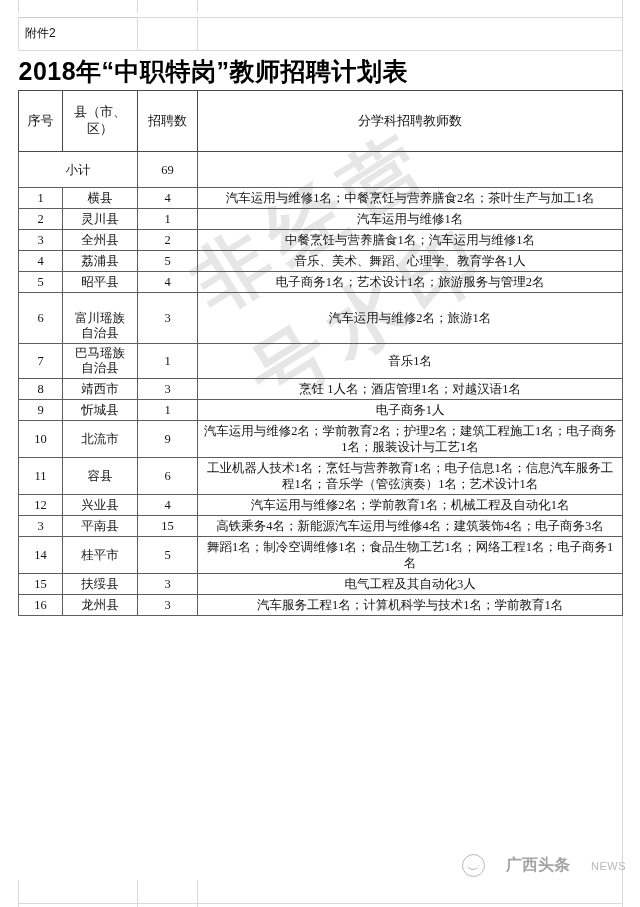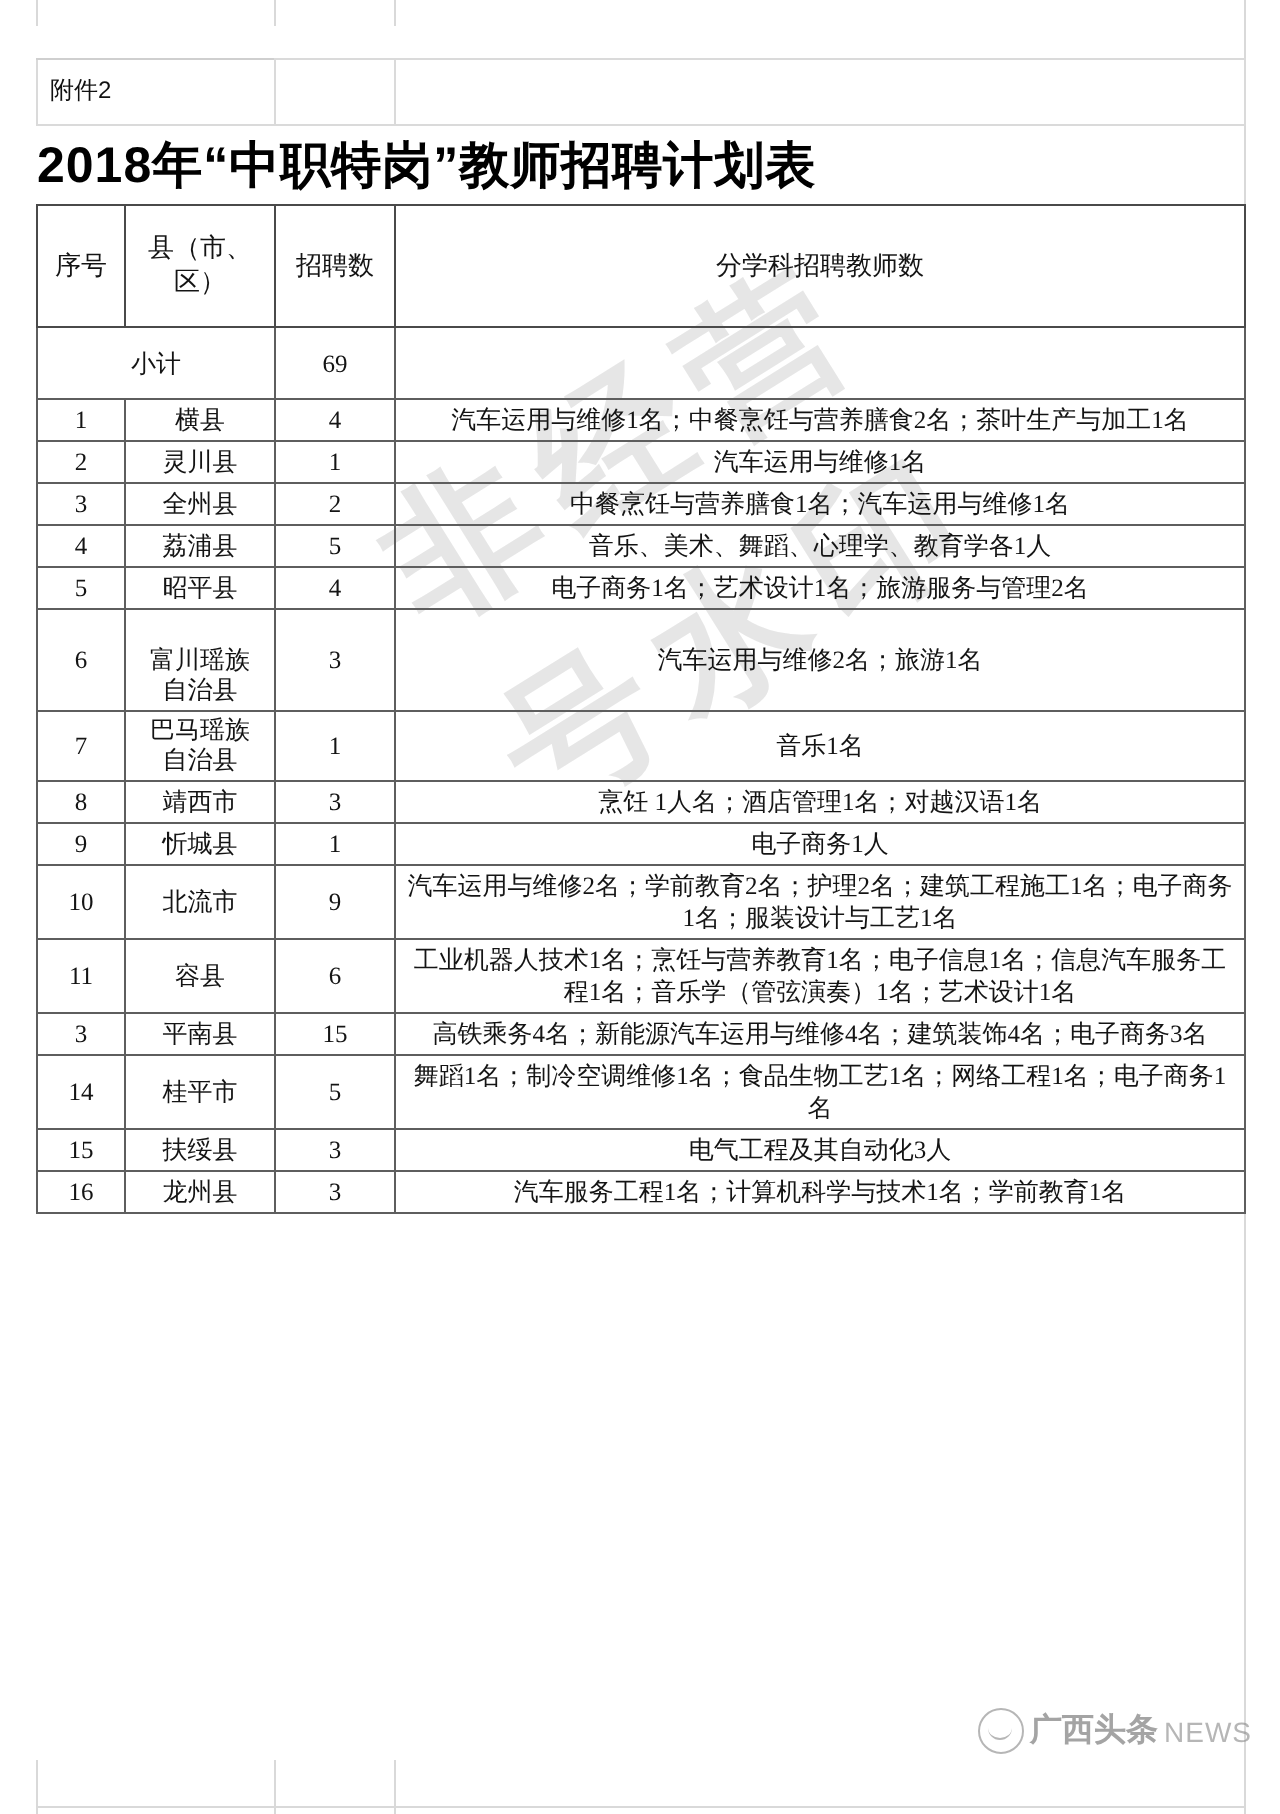--- a/index.html
+++ b/index.html
@@ -49,21 +49,21 @@
     line-height: 1.45;
     white-space: nowrap;
     text-align: center;
     opacity: .85;
   }
 
   
   #tablewrap {
     position: absolute;
     left: 18px;
-    top: 29px;
+    top: 17px;
     width: 604px;
     z-index: 5;
   }
   table.plan {
     border-collapse: collapse;
     table-layout: fixed;
     width: 604px;
     background: transparent;
   }
   table.plan td {
@@ -125,21 +125,21 @@
   td.subtotal-label { text-align: center; font-size: 13px; }
 
   
   #news-wm {
     position: absolute;
     right: 14px;
     bottom: 30px;
     z-index: 8;
     display: flex;
     align-items: center;
-    gap: 3px;
+    gap: 21px;
     opacity: .62;
     pointer-events: none;
     font-family: "Liberation Sans", "DejaVu Sans", sans-serif;
   }
   #news-wm .wm-logo {
     width: 21px; height: 21px;
     border: 1.6px solid #8a8a8a;
     border-radius: 50%;
     position: relative;
     flex: 0 0 auto;
@@ -152,21 +152,21 @@
     border-bottom: 1.6px solid #8a8a8a;
     border-radius: 0 0 8px 8px;
   }
   #news-wm .wm-cn {
     font-size: 16px;
     font-weight: bold;
     color: #6e6e6e;
     letter-spacing: 0px;
   }
   #news-wm .wm-en {
-    font-size: 14px;
+    font-size: 11px;
     color: #8b8b8b;
     letter-spacing: .5px;
   }
 </style>
 </head>
 <body>
 
 <div id="sheet">
 
   <div class="ghost-grid" style="left:18px;  top:0;   width:1px; height:13px;"></div>
@@ -284,20 +284,26 @@
             <td class="c-count">9</td>
             <td class="c-detail">汽车运用与维修2名；学前教育2名；护理2名；建筑工程施工1名；电子商务1名；服装设计与工艺1名</td>
           </tr>
           <tr>
             <td class="c-num">11</td>
             <td class="c-name">容县</td>
             <td class="c-count">6</td>
             <td class="c-detail">工业机器人技术1名；烹饪与营养教育1名；电子信息1名；信息汽车服务工程1名；音乐学（管弦演奏）1名；艺术设计1名</td>
           </tr>
           <tr>
+            <td class="c-num">12</td>
+            <td class="c-name">兴业县</td>
+            <td class="c-count">4</td>
+            <td class="c-detail">汽车运用与维修2名；学前教育1名；机械工程及自动化1名</td>
+          </tr>
+          <tr>
             <td class="c-num">3</td>
             <td class="c-name">平南县</td>
             <td class="c-count">15</td>
             <td class="c-detail">高铁乘务4名；新能源汽车运用与维修4名；建筑装饰4名；电子商务3名</td>
           </tr>
           <tr>
             <td class="c-num">14</td>
             <td class="c-name">桂平市</td>
             <td class="c-count">5</td>
             <td class="c-detail">舞蹈1名；制冷空调维修1名；食品生物工艺1名；网络工程1名；电子商务1名</td>

